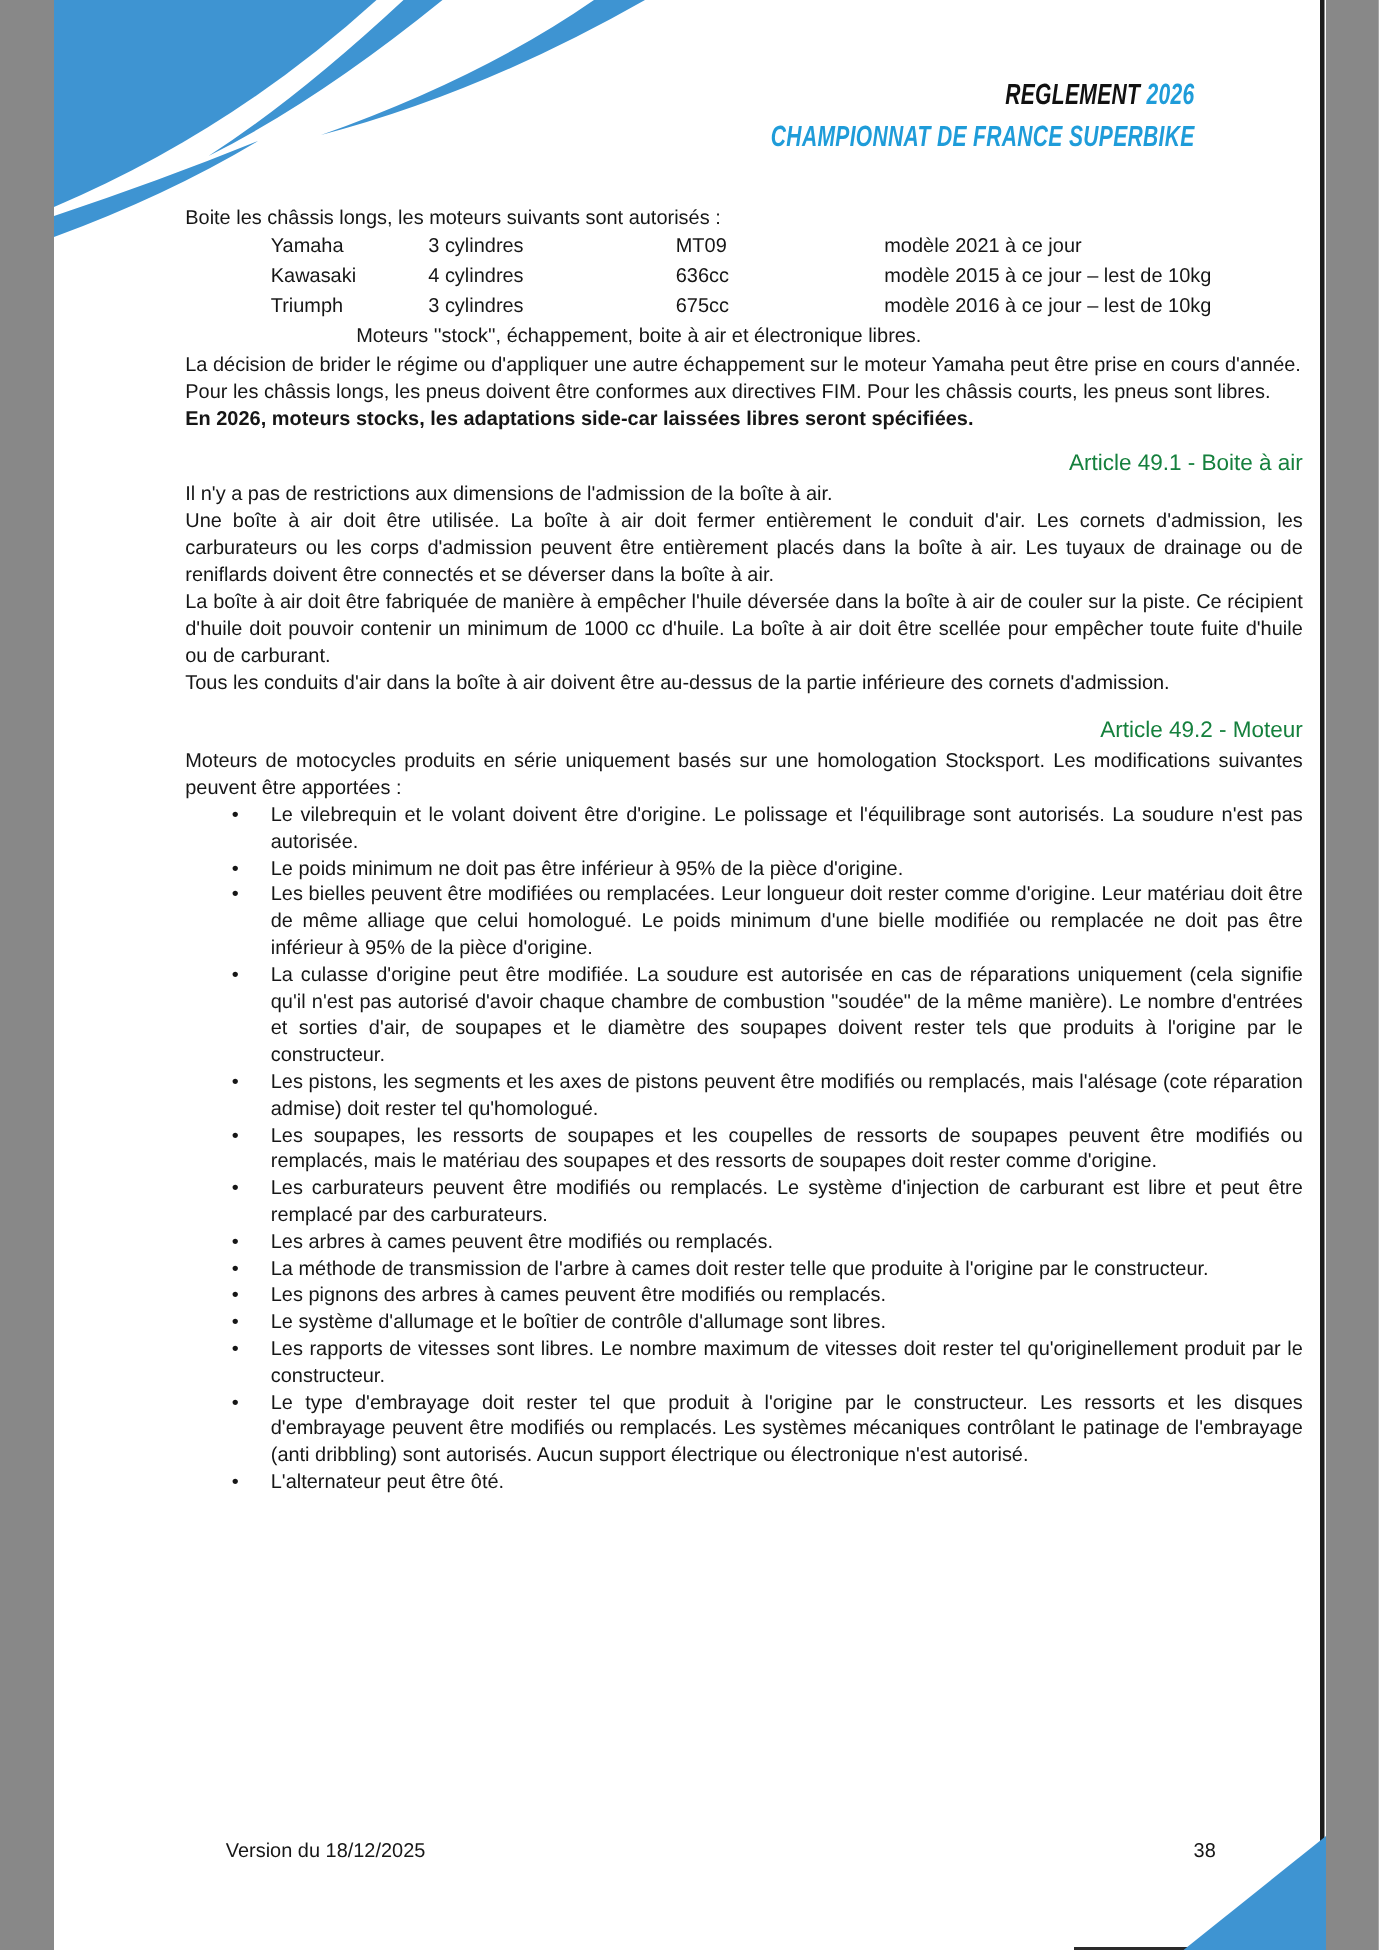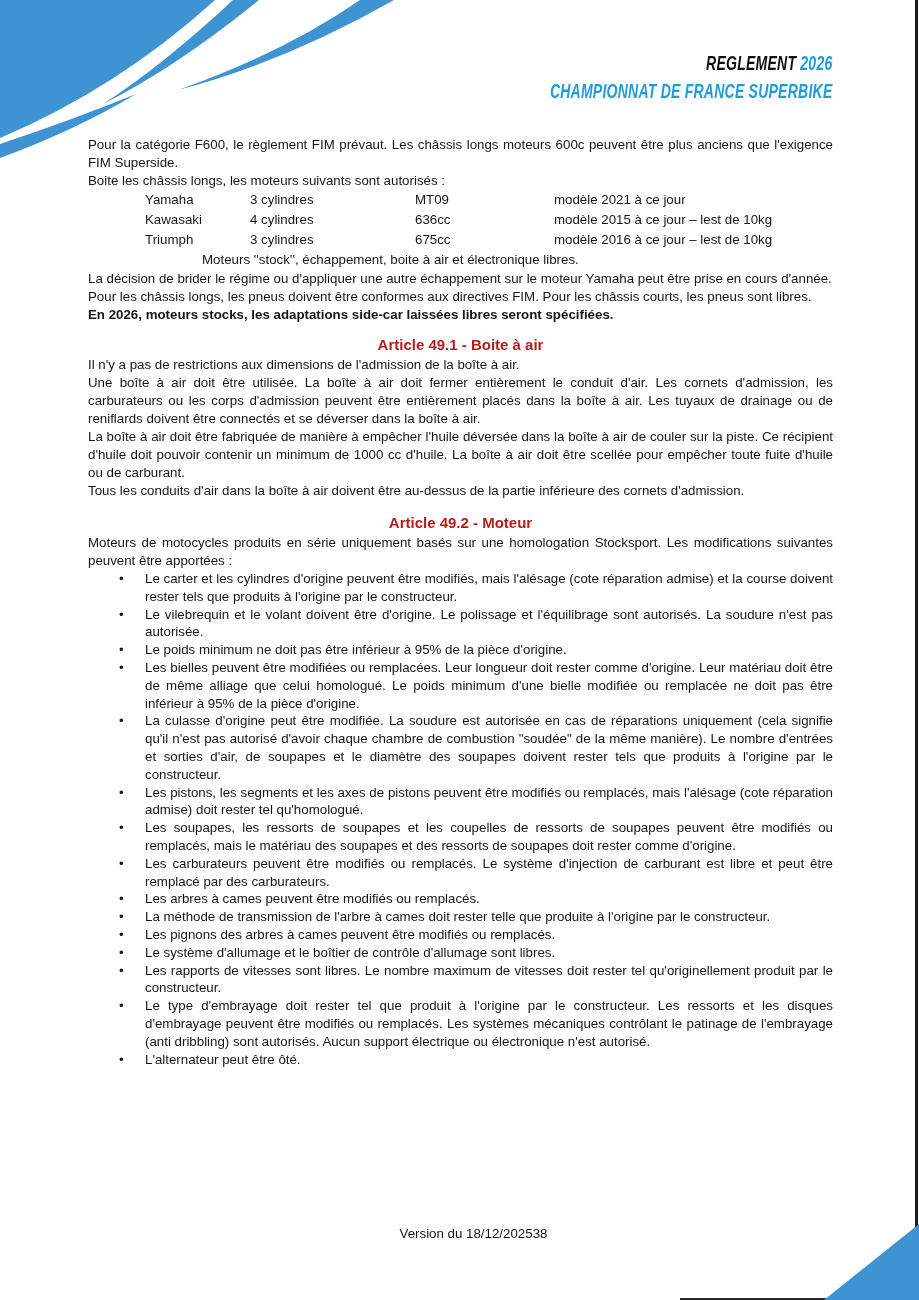--- a/index.html
+++ b/index.html
@@ -1,18 +1,18 @@
 <!DOCTYPE html>
 <html lang="fr"><head>
 <meta charset="utf-8">
 <style>
   html,body{margin:0;padding:0;background:#888;}
   .page{
     position:relative;
-    width:919px;height:1300px;
+    width:848px;height:1300px;
     background:#ffffff;
     overflow:hidden;
     font-family:"Liberation Sans", sans-serif;
     color:#161616;
     margin:0 auto;
   }
   
   .swoosh{position:absolute;left:0;top:0;width:400px;height:175px;}
   
   .header-text{
@@ -49,48 +49,48 @@
   .col-brand{width:105px;}
   .col-cyl{width:165px;}
   .col-model{width:105px;}
   .col-note{flex:1;margin-left:34px;}
   .table-note{margin-left:57px;line-height:20px;text-align:left;}
   .mt-small{margin-top:6px;}
   .mt-par{margin-top:18px;}
   .mt-bold{margin-top:14px;font-weight:bold;}
   .content h2{
     font-size:15px;
-    font-weight:bold;
+    font-weight:normal;
     margin:12px 0 2px 0;
-    text-align:center;
-    color:#b91c1c;
+    text-align:right;
+    color:#15803d;
   }
   .content h2.second{margin-top:14px;}
   ul.rules{
     list-style:none;
     margin:0;padding:0;
   }
   ul.rules li{
     position:relative;
     padding-left:57px;
     line-height:17.8px;
   }
   ul.rules li::before{
     content:"\2022";
     position:absolute;
     left:31px;top:0;
   }
   
   .footer{
     position:absolute;
-    left:115px;right:87px;
+    left:115px;right:73px;
     top:1226px;
     font-size:13.3px;
     display:flex;
-    justify-content:center;
+    justify-content:space-between;
   }
   
   .edge-right{
     position:absolute;
     right:1px;top:0;
     width:3px;height:1238px;
     background:#1c1c1c;
   }
   .edge-bottom{
     position:absolute;
@@ -120,21 +120,20 @@
     <span class="row">
       <span class="header-line"><span class="ht-black">REGLEMENT</span>&nbsp;<span class="ht-blue">2026</span></span>
     </span>
     <span class="row">
       <span class="header-line ht-blue">CHAMPIONNAT DE FRANCE SUPERBIKE</span>
     </span>
   </div>
 
   <div class="content">
 
-    <p>Pour la catégorie F600, le règlement FIM prévaut. Les châssis longs moteurs 600c peuvent être plus anciens que l'exigence FIM Superside.</p>
     <p>Boite les châssis longs, les moteurs suivants sont autorisés :</p>
 
     <div class="engine-table">
       <div class="engine-row">
         <span class="col-brand">Yamaha</span>
         <span class="col-cyl">3 cylindres</span>
         <span class="col-model">MT09</span>
         <span class="col-note">modèle 2021 à ce jour</span>
       </div>
       <div class="engine-row">
@@ -158,21 +157,20 @@
 
     <h2>Article 49.1 - Boite à air</h2>
     <p>Il n'y a pas de restrictions aux dimensions de l'admission de la boîte à air.</p>
     <p>Une boîte à air doit être utilisée. La boîte à air doit fermer entièrement le conduit d'air. Les cornets d'admission, les carburateurs ou les corps d'admission peuvent être entièrement placés dans la boîte à air. Les tuyaux de drainage ou de reniflards doivent être connectés et se déverser dans la boîte à air.</p>
     <p>La boîte à air doit être fabriquée de manière à empêcher l'huile déversée dans la boîte à air de couler sur la piste. Ce récipient d'huile doit pouvoir contenir un minimum de 1000 cc d'huile. La boîte à air doit être scellée pour empêcher toute fuite d'huile ou de carburant.</p>
     <p>Tous les conduits d'air dans la boîte à air doivent être au-dessus de la partie inférieure des cornets d'admission.</p>
 
     <h2 class="second">Article 49.2 - Moteur</h2>
     <p>Moteurs de motocycles produits en série uniquement basés sur une homologation Stocksport. Les modifications suivantes peuvent être apportées :</p>
     <ul class="rules">
-      <li>Le carter et les cylindres d'origine peuvent être modifiés, mais l'alésage (cote réparation admise) et la course doivent rester tels que produits à l'origine par le constructeur.</li>
       <li>Le vilebrequin et le volant doivent être d'origine. Le polissage et l'équilibrage sont autorisés. La soudure n'est pas autorisée.</li>
       <li>Le poids minimum ne doit pas être inférieur à 95% de la pièce d'origine.</li>
       <li>Les bielles peuvent être modifiées ou remplacées. Leur longueur doit rester comme d'origine. Leur matériau doit être de même alliage que celui homologué. Le poids minimum d'une bielle modifiée ou remplacée ne doit pas être inférieur à 95% de la pièce d'origine.</li>
       <li>La culasse d'origine peut être modifiée. La soudure est autorisée en cas de réparations uniquement (cela signifie qu'il n'est pas autorisé d'avoir chaque chambre de combustion "soudée" de la même manière). Le nombre d'entrées et sorties d'air, de soupapes et le diamètre des soupapes doivent rester tels que produits à l'origine par le constructeur.</li>
       <li>Les pistons, les segments et les axes de pistons peuvent être modifiés ou remplacés, mais l'alésage (cote réparation admise) doit rester tel qu'homologué.</li>
       <li>Les soupapes, les ressorts de soupapes et les coupelles de ressorts de soupapes peuvent être modifiés ou remplacés, mais le matériau des soupapes et des ressorts de soupapes doit rester comme d'origine.</li>
       <li>Les carburateurs peuvent être modifiés ou remplacés. Le système d'injection de carburant est libre et peut être remplacé par des carburateurs.</li>
       <li>Les arbres à cames peuvent être modifiés ou remplacés.</li>
       <li>La méthode de transmission de l'arbre à cames doit rester telle que produite à l'origine par le constructeur.</li>
       <li>Les pignons des arbres à cames peuvent être modifiés ou remplacés.</li>

